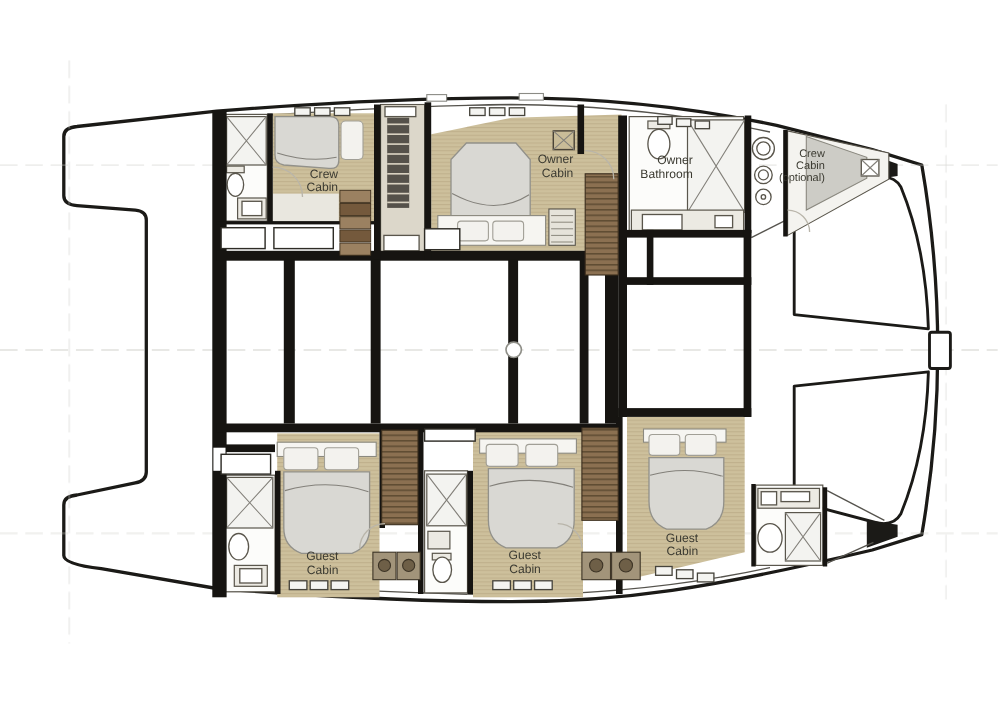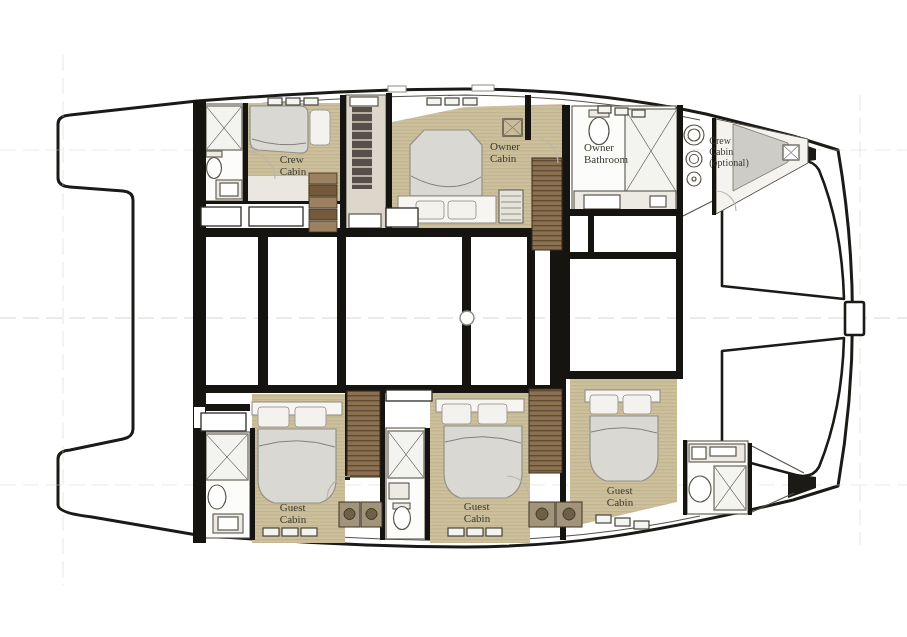--- a/index.html
+++ b/index.html
@@ -21,23 +21,23 @@
   .plat{fill:#f6f5f1;stroke:#8b897f;stroke-width:1;}
   .fix{fill:#ffffff;stroke:var(--fixture-outline,#5a564c);stroke-width:1.2;}
   .gray{fill:#eceae3;stroke:var(--fixture-outline,#5a564c);stroke-width:1.1;}
   .shower{fill:#f3f3f0;stroke:var(--fixture-outline,#5a564c);stroke-width:1.1;}
   .xline{stroke:#83807a;stroke-width:1;fill:none;}
   .thin{stroke:#55534d;stroke-width:1.2;fill:none;}
   .arc{stroke:#b9b5aa;stroke-width:1.2;fill:none;}
   .lock{fill:#ffffff;stroke:#2e2c26;stroke-width:1.3;}
   .hatch{fill:#f4f4f1;stroke:#46443c;stroke-width:1.2;}
   .appl{fill:var(--appliance,#a2947a);stroke:#3d3426;stroke-width:1;}
-  .label{position:absolute;transform:translate(-50%,-50%);text-align:left;
+  .label{position:absolute;transform:translate(-50%,-50%);text-align:right;
          font-size:11px;line-height:11.5px;color:var(--label-text,#3b3a31);
-         white-space:nowrap;font-family:Liberation Serif, serif;}
+         white-space:nowrap;}
 </style>
 </head>
 <body>
 
 <div id="stage">
 <svg width="907" height="637" viewBox="0 0 907 637">
   <defs>
     <pattern id="woodp" patternUnits="userSpaceOnUse" width="10" height="3.5">
       <rect class="woodbase" x="0" y="0" width="10" height="3.5"></rect>
       <line class="woodline" x1="0" y1="0.6" x2="10" y2="0.6"></line>

